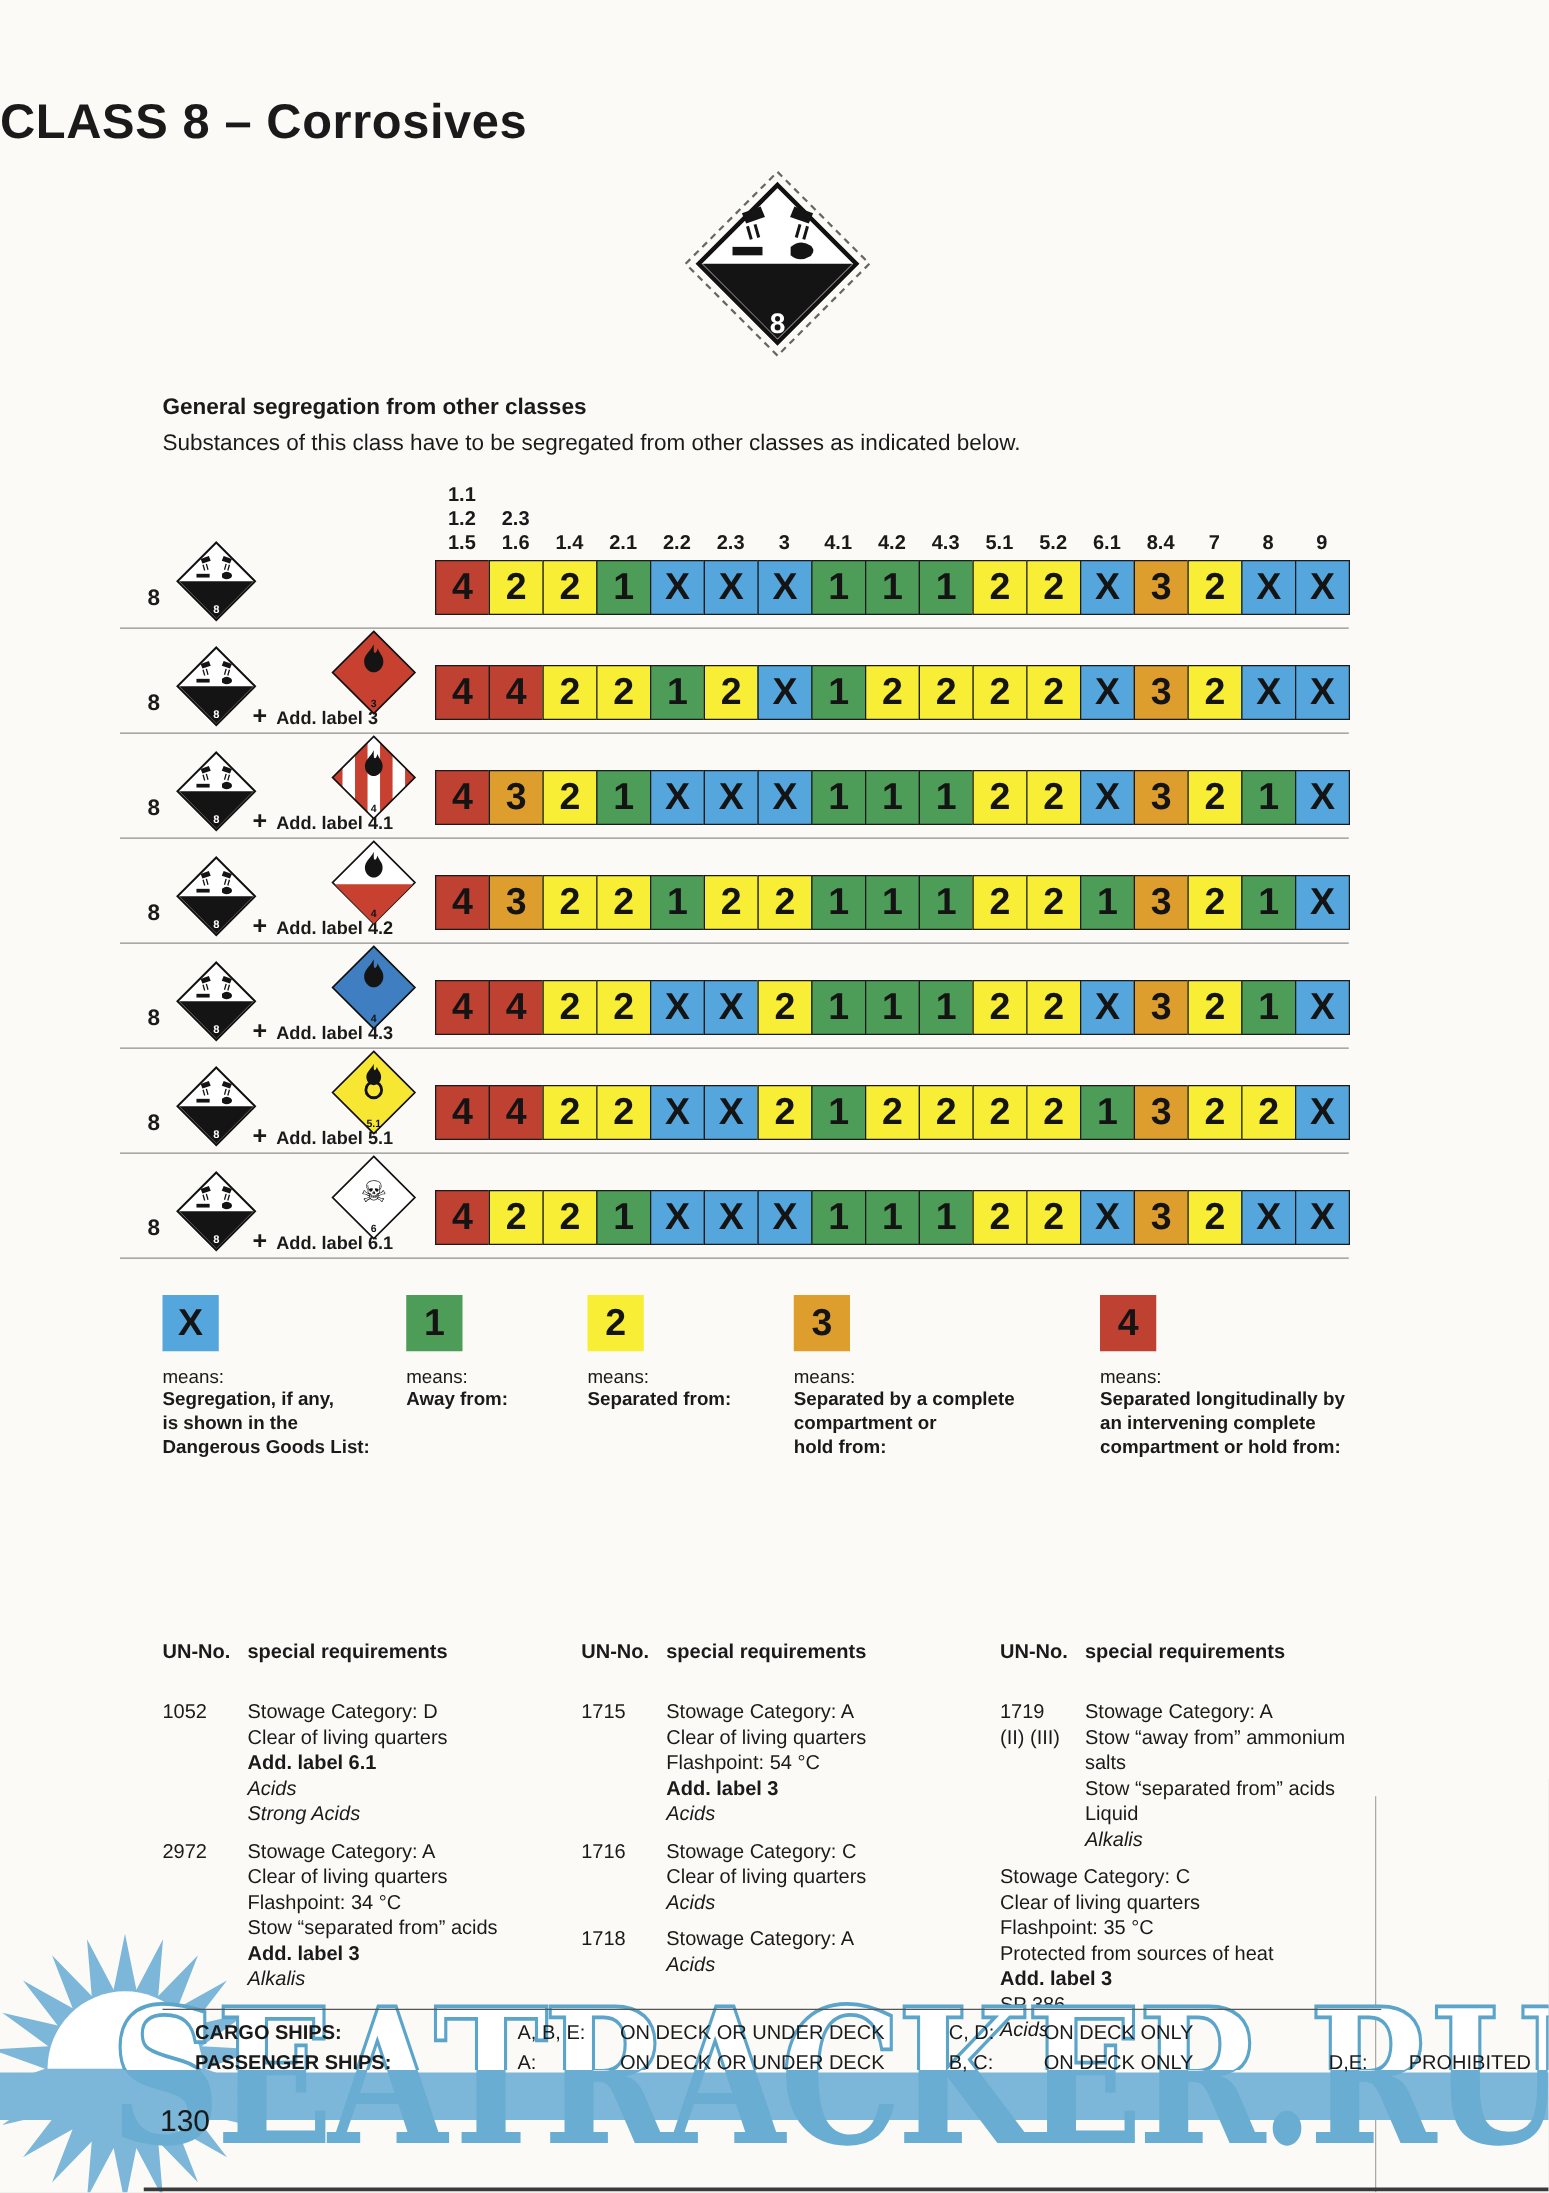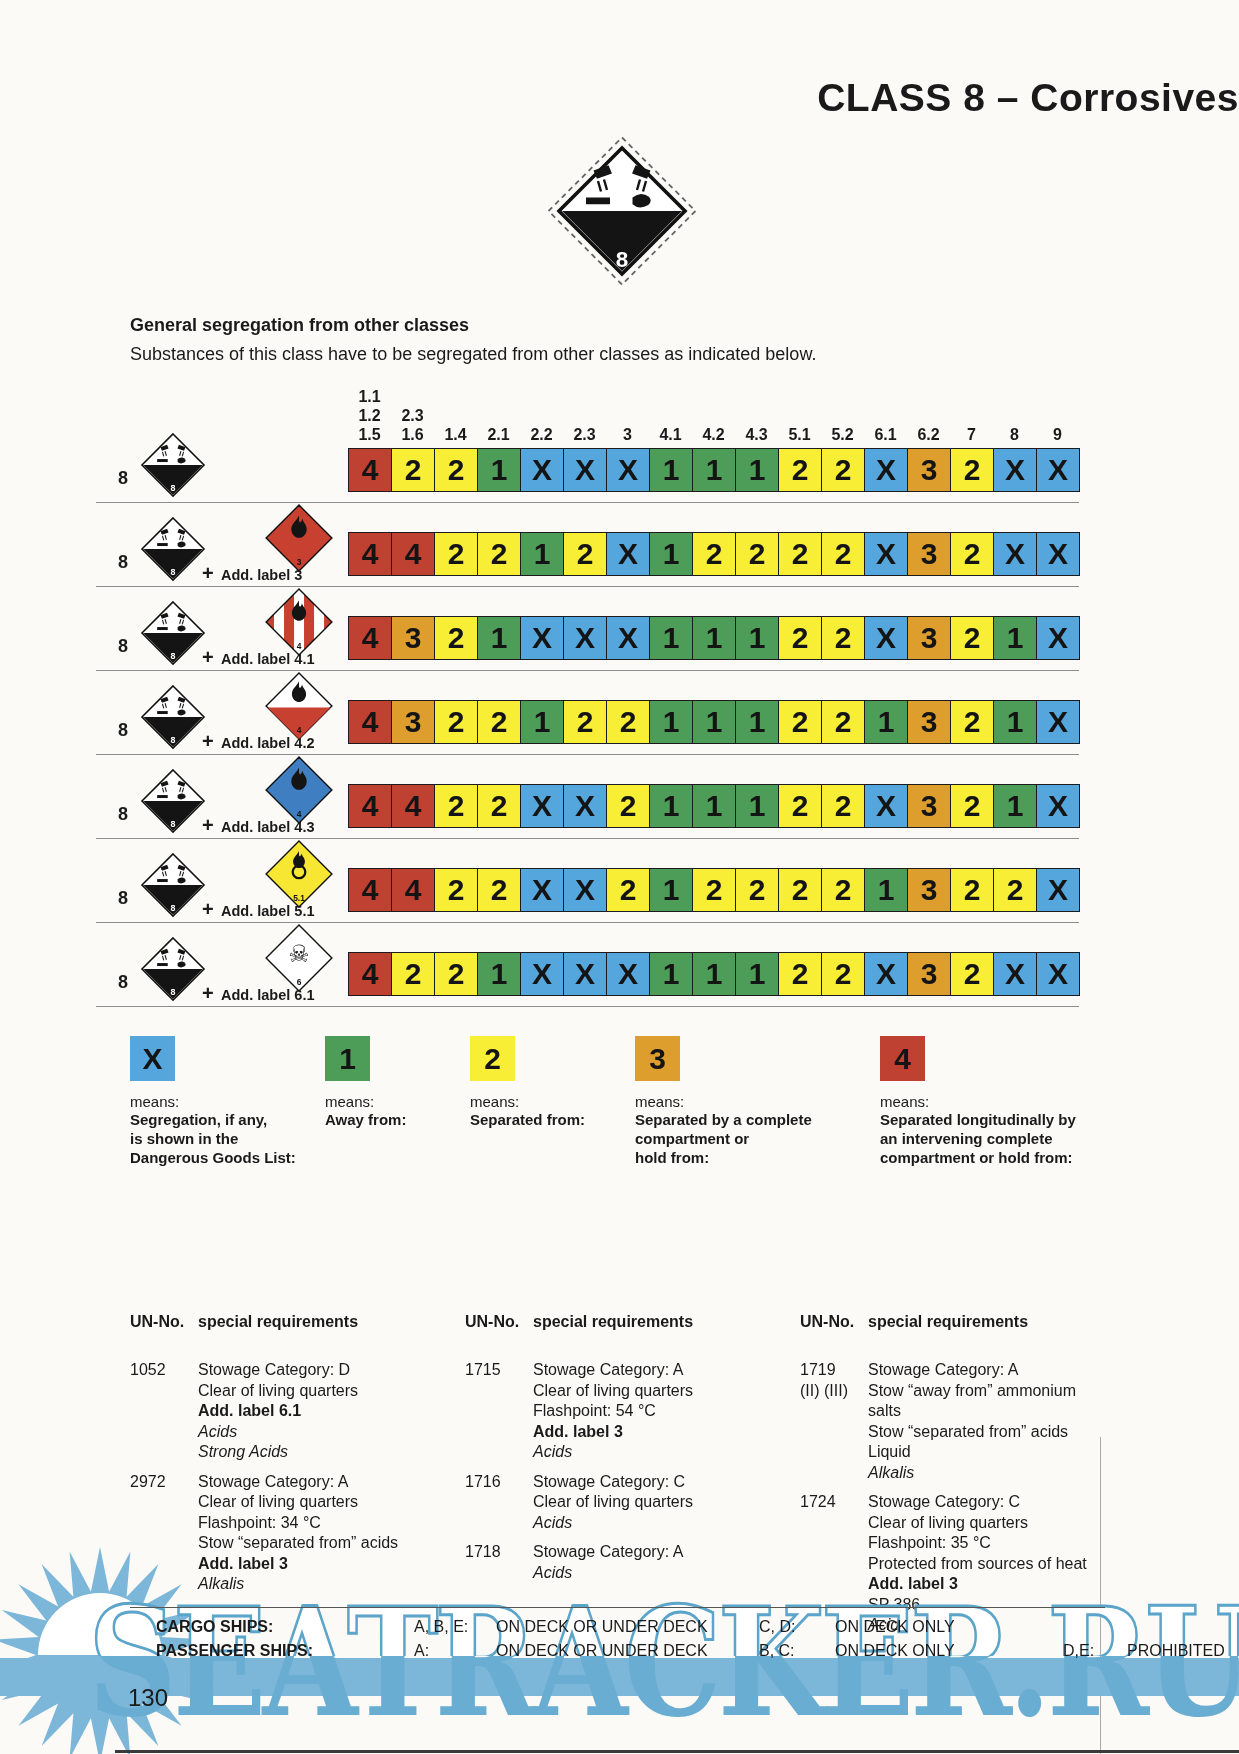--- a/index.html
+++ b/index.html
@@ -1,18 +1,18 @@
 <!DOCTYPE html>
 <html><head>
 <meta charset="utf-8">
 <style>
   html,body{margin:0;padding:0;background:#e8e8e6;}
   .page{position:relative;width:1239px;height:1754px;margin:0 auto;background:#fbfaf7;
         font-family:"Liberation Sans",sans-serif;color:#1a1a1a;overflow:hidden;}
-  .title{position:absolute;top:76px;left:0;width:100%;text-align:right;
+  .title{position:absolute;top:76px;left:0;width:100%;text-align:left;
          font-size:39px;font-weight:bold;letter-spacing:0.5px;}
   .big-diamond{position:absolute;left:547px;top:136px;}
   .sec-heading{position:absolute;left:130px;top:315px;font-size:18px;font-weight:bold;}
   .sec-intro{position:absolute;left:130px;top:344px;font-size:18px;}
   .col-headers{position:absolute;left:348px;top:390px;display:flex;}
   .hdr-cell{width:43px;height:54px;display:flex;flex-direction:column;justify-content:flex-end;
             align-items:center;font-weight:bold;font-size:16px;line-height:19px;}
   .seg-rows{position:absolute;left:118px;top:448px;width:1000px;}
   .seg-row{position:relative;height:84px;}
   .row-underline{position:absolute;left:-22px;top:54px;width:983px;border-top:1.5px solid #8f8f8f;}
@@ -121,21 +121,21 @@
       <div class="hdr-cell">
         <div>5.1</div>
       </div>
       <div class="hdr-cell">
         <div>5.2</div>
       </div>
       <div class="hdr-cell">
         <div>6.1</div>
       </div>
       <div class="hdr-cell">
-        <div>6.2</div>
+        <div>8.4</div>
       </div>
       <div class="hdr-cell">
         <div>7</div>
       </div>
       <div class="hdr-cell">
         <div>8</div>
       </div>
       <div class="hdr-cell">
         <div>9</div>
       </div>
@@ -601,23 +601,20 @@
             <div class="entry-lines">
               <div class="">Stowage Category: A</div>
               <div class="">Stow “away from” ammonium</div>
               <div class="">salts</div>
               <div class="">Stow “separated from” acids</div>
               <div class="">Liquid</div>
               <div class="l-i">Alkalis</div>
             </div>
           </div>
           <div class="un-entry">
-            <div class="entry-un">
-              <div>1724</div>
-            </div>
             <div class="entry-lines">
               <div class="">Stowage Category: C</div>
               <div class="">Clear of living quarters</div>
               <div class="">Flashpoint: 35 °C</div>
               <div class="">Protected from sources of heat</div>
               <div class="l-b">Add. label 3</div>
               <div class="">SP 386</div>
               <div class="l-i">Acids</div>
             </div>
           </div>

